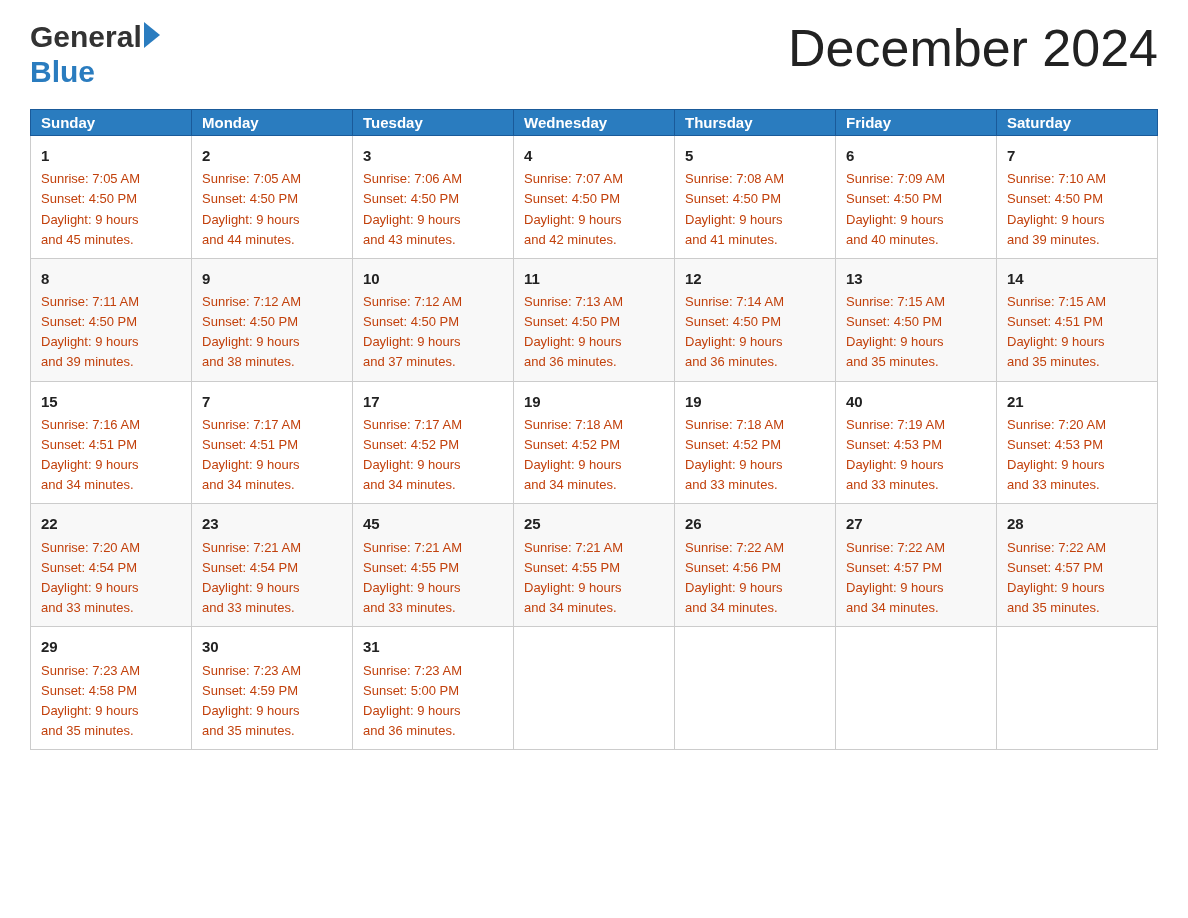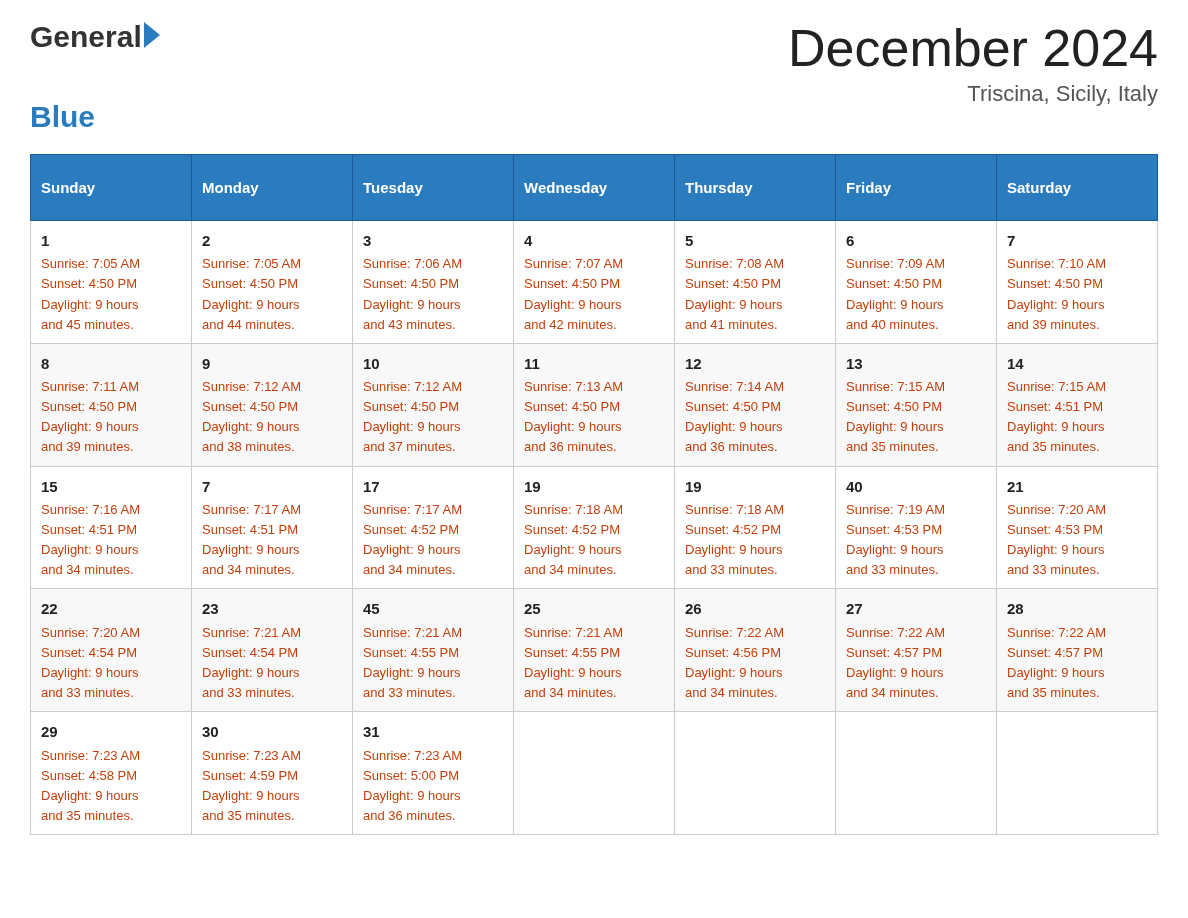--- a/index.html
+++ b/index.html
@@ -34,21 +34,21 @@
     table {
       width: 100%;
       border-collapse: collapse;
       table-layout: fixed;
     }
     thead tr th {
       background-color: #2a7cbf;
       color: #fff;
       font-size: 15px;
       font-weight: bold;
-      padding: 24px 10px;
+      padding: 4px 10px;
       text-align: left;
       border: 1px solid #1a5a99;
     }
     tbody tr td {
       border: 1px solid #ccc;
       vertical-align: top;
       padding: 8px 10px;
       font-size: 13.5px;
       line-height: 1.55;
       min-height: 100px;
@@ -92,41 +92,39 @@
       font-size: 30px;
       font-weight: bold;
       color: #2a7cbf;
       font-family: Arial, sans-serif;
     }
     .logo-block {
       display: flex;
       flex-direction: column;
       align-items: flex-start;
       line-height: 1.15;
-      gap: 45px;
     }
     .logo-row1 {
       display: flex;
       align-items: center;
     }
   </style>
 </head>
 <body>
 
 <div class="header">
   <div class="logo-block">
     <div class="logo-row1">
       <span class="logo-text-general">General</span>
       <span class="logo-chevron"></span>
     </div>
     <span class="logo-text-blue">Blue</span>
   </div>
   <div class="title-block">
     <div class="month-title">December 2024</div>
-    <div class="location-title">Triscina, Sicily, Italy</div>
   </div>
 </div>
 
 <table>
   <thead>
     <tr>
       <th>Sunday</th>
       <th>Monday</th>
       <th>Tuesday</th>
       <th>Wednesday</th>

